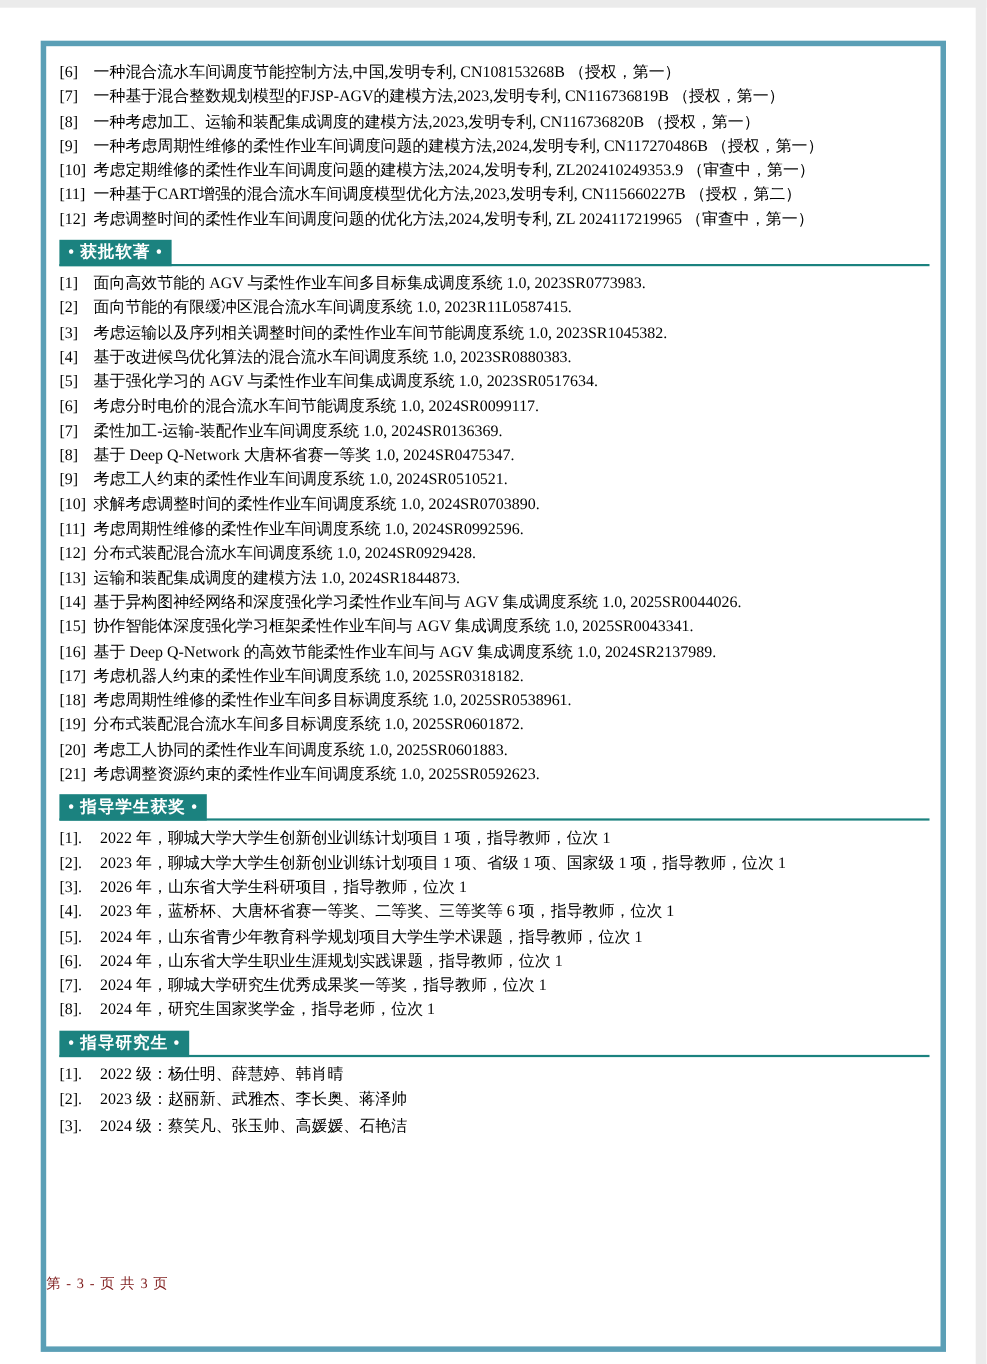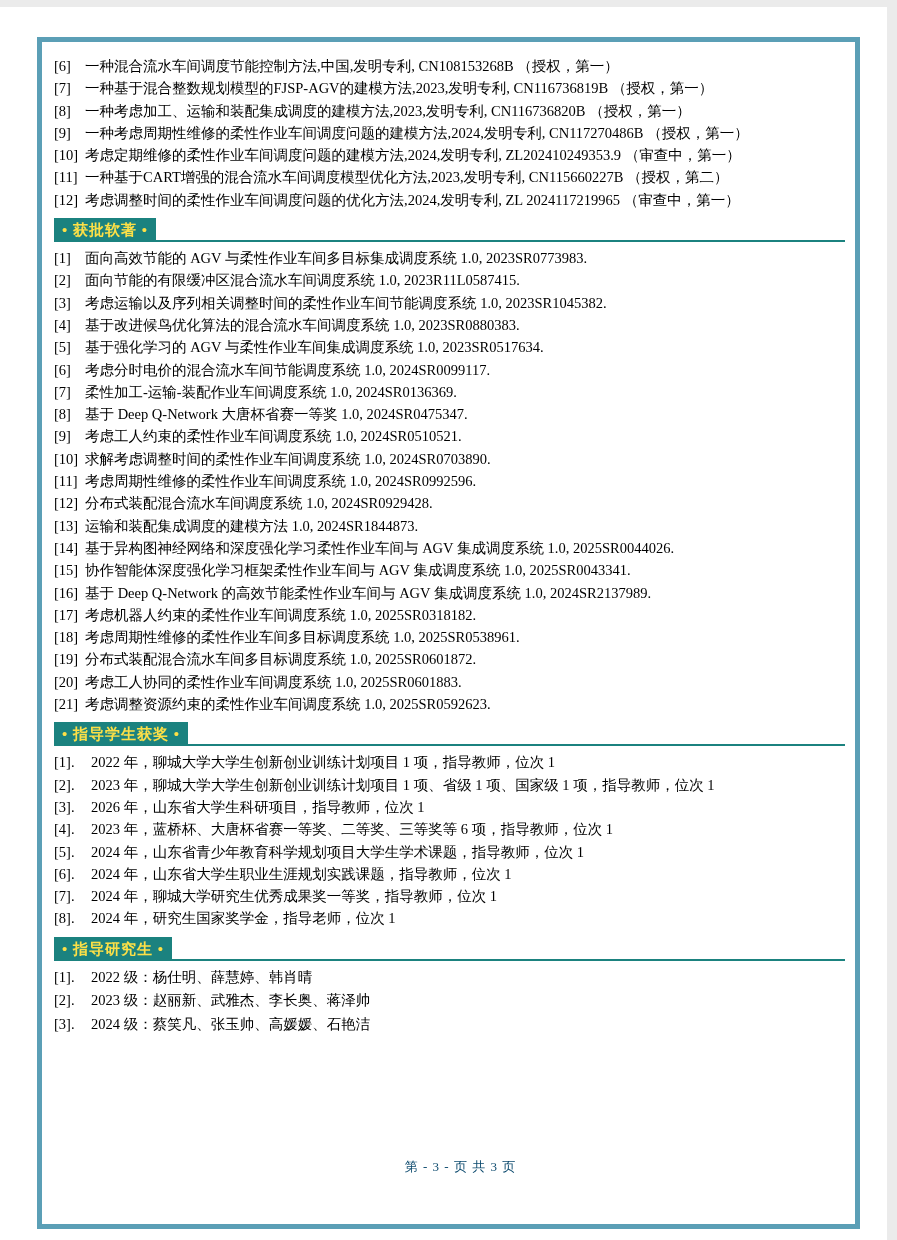--- a/index.html
+++ b/index.html
@@ -41,38 +41,36 @@
   .grad-list .row { line-height: 23.5px; }
   .section-header {
     border-bottom: 2px solid #1B827F;
     margin: 7px 0 5px 0;
     height: 24px;
     line-height: 24px;
   }
   .badge {
     display: inline-block;
     background: #1B827F;
-    color: #fde047;
+    color: #ffffff;
     font-weight: bold;
     font-size: 15px;
     height: 24px;
     line-height: 24px;
     padding: 0 8px;
     letter-spacing: 1px;
     vertical-align: bottom;
   }
   .footer {
     position: absolute;
     left: 0; bottom: 48px;
     width: 100%;
-    text-align: center;
     font-size: 13px;
-    color: #0c4a6e;
+    color: #7f1d1d;
     letter-spacing: 1px;
-    padding-left: 24px;
   }
 </style>
 </head>
 <body>
 
 <div class="edge-top"></div>
 <div class="edge-right"></div>
 
 <div class="frame">
 

